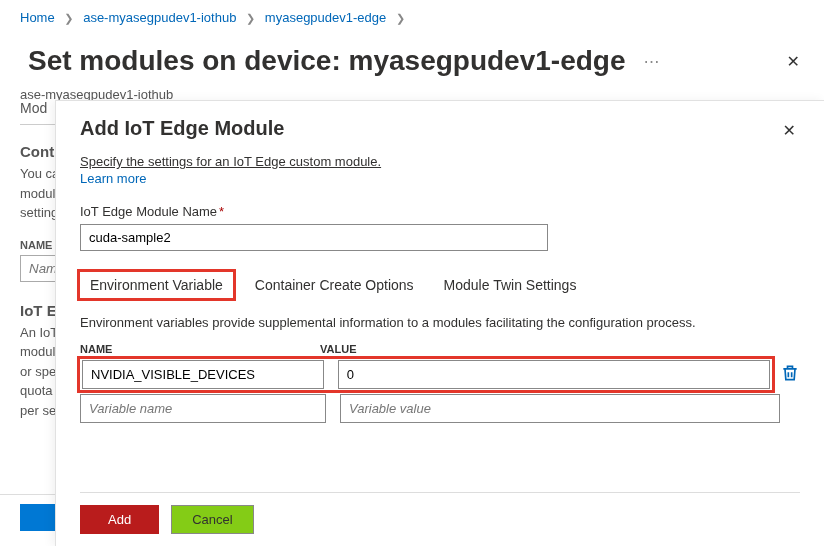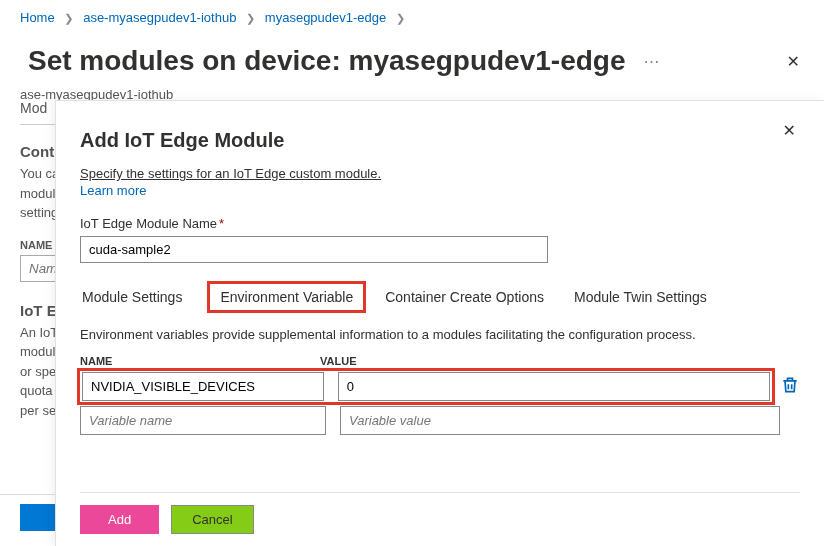--- a/index.html
+++ b/index.html
@@ -53,21 +53,21 @@
     position:absolute;
     left:55px; top:100px; right:0; bottom:0;
     background:#fff;
     border-left:1px solid #e1e1e1;
     border-top:1px solid #e1e1e1;
     box-shadow: -3px 0 10px rgba(0,0,0,0.06);
     padding: 16px 24px 0 24px;
     display:flex; flex-direction:column;
   }
   .panel-header { display:flex; justify-content:space-between; align-items:flex-start;}
-  .panel-title { font-size:20px; font-weight:600; margin:12px 0 14px 0;text-align:center;}
+  .panel-title { font-size:20px; font-weight:600; margin:0 0 14px 0;text-align:center;}
   .panel-desc { font-size:13px; color:#323130;text-decoration:underline; }
   .learn-more { color:#0067b8; margin-top:2px; display:block;}
   .field-label { font-size:13px; margin-top:18px; }
   .req { color:#a80000; margin-left:2px;}
   .text-input {
     width: 468px; padding:5px 8px; font-size:13px;
     border:1px solid #888; margin-top:5px;
   }
   .tabs-row { margin-top:20px; display:flex; align-items:center;}
   .tab {
@@ -90,21 +90,21 @@
   }
   .env-row .name-in { width:246px; margin-right:14px;}
   .env-row .val-in { width:440px;}
   .env-row.highlighted { outline:3px solid #e3362a; padding:1px 2px; width: 692px;}
   .placeholder::placeholder { color:#777; font-style:italic;}
   .panel-footer {
     margin-top:auto; border-top:1px solid #ddd; padding:12px 0;
     display:flex; gap:12px;
   }
   .btn-primary {
-    background:#ec4899; color:#fff; border:none; padding:6px 28px; font-size:13px; cursor:pointer;
+    background:#b91c1c; color:#fff; border:none; padding:6px 28px; font-size:13px; cursor:pointer;
   }
   .btn-secondary {
     background:#84cc16; color:#323130; border:1px solid #888; padding:6px 20px; font-size:13px; cursor:pointer;
   }
 </style>
 </head>
 <body>
 
 <div class="breadcrumbs">
   <a href="#">Home</a>
@@ -149,21 +149,20 @@
   </div>
   <div class="panel-desc">Specify the settings for an IoT Edge custom module.</div>
   <a href="#" class="learn-more">Learn more</a>
 
   <div class="field-label">
     <span>IoT Edge Module Name</span><span class="req">*</span>
   </div>
   <input class="text-input" value="cuda-sample2" style="">
 
   <div class="tabs-row">
-    <span class="tab">Module Settings</span>
     <span class="tab highlighted">Environment Variable</span>
     <span class="tab">Container Create Options</span>
     <span class="tab">Module Twin Settings</span>
   </div>
 
   <div class="tab-desc">Environment variables provide supplemental information to a modules facilitating the configuration process.</div>
 
   <div class="col-headers">
     <div class="col-name">NAME</div>
     <div class="col-value">VALUE</div>

